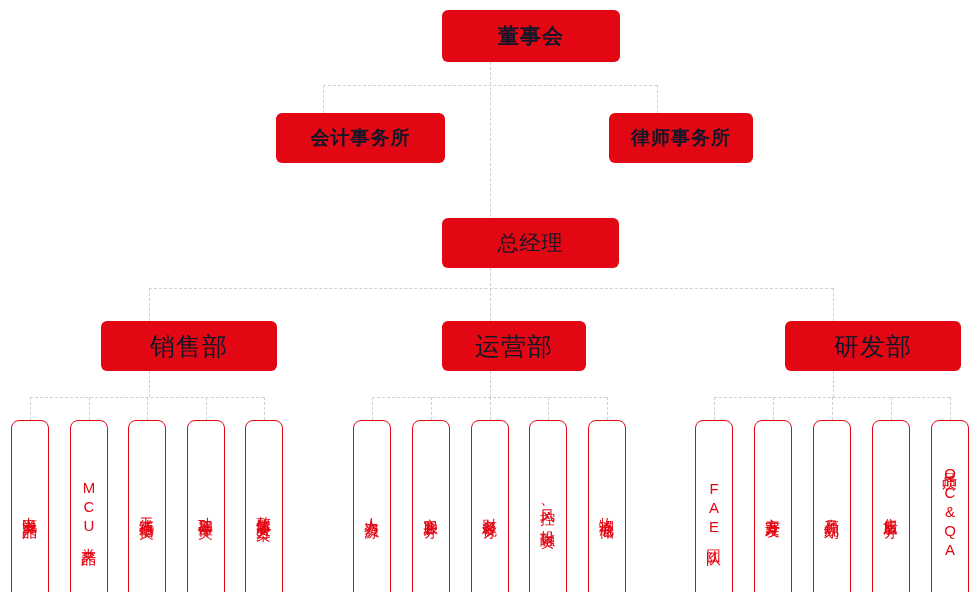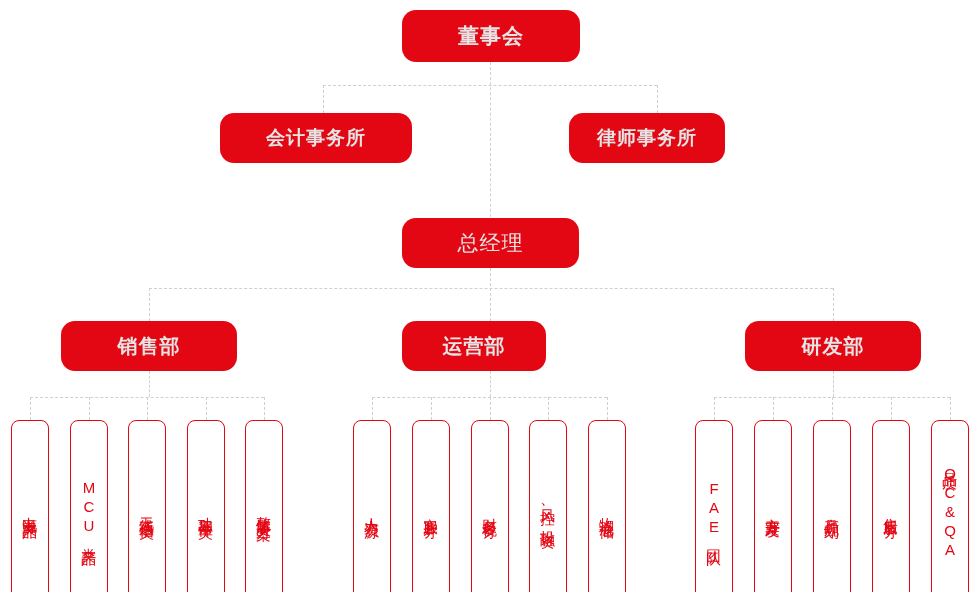--- a/index.html
+++ b/index.html
@@ -30,44 +30,45 @@
   }
   .conn-h {
     border-top: 1px dashed #d0d0d0;
     height: 0;
   }
 
   
   .node {
     position: absolute;
     background: #e30613;
-    border-radius: 14px;
-    color: #e5e5e5;
+    border-radius: 6px;
+    color: #0f172a;
     display: flex;
     align-items: center;
     justify-content: center;
     box-sizing: border-box;
     letter-spacing: 1px;
     white-space: nowrap;
+    margin-left: 40px;
   }
   .node-top {
     font-size: 21px;
     font-weight: bold;
   }
   .node-firm {
     font-size: 19px;
     font-weight: bold;
   }
   .node-gm {
     font-size: 21px;
     font-weight: normal;
   }
   .node-dept {
-    font-size: 20px;
-    font-weight: bold;
+    font-size: 25px;
+    font-weight: normal;
   }
 
   
   .leaf {
     position: absolute;
     width: 38px;
     height: 180px;
     border: 1px solid #e30613;
     border-radius: 8px;
     background: #ffffff;
@@ -123,22 +124,22 @@
   <div class="conn-v" style="left:833px; top:371px; height:26px;"></div>
   <div class="conn-h" style="left:714px; top:397px; width:236px;"></div>
   <div class="conn-v" style="left:714px; top:397px; height:23px;"></div>
   <div class="conn-v" style="left:773px; top:397px; height:23px;"></div>
   <div class="conn-v" style="left:832px; top:397px; height:23px;"></div>
   <div class="conn-v" style="left:891px; top:397px; height:23px;"></div>
   <div class="conn-v" style="left:950px; top:397px; height:23px;"></div>
 
   <div class="node node-top" style="left:402px; top:10px; width:178px; height:52px;">董事会</div>
 
-  <div class="node node-firm" style="left:220px; top:113px; width:192px; height:50px;">会计事务所</div>
-  <div class="node node-firm" style="left:569px; top:113px; width:156px; height:50px;">律师事务所</div>
+  <div class="node node-firm" style="left:236px; top:113px; width:169px; height:50px;">会计事务所</div>
+  <div class="node node-firm" style="left:569px; top:113px; width:144px; height:50px;">律师事务所</div>
 
   <div class="node node-gm" style="left:402px; top:218px; width:177px; height:50px;">总经理</div>
 
   <div class="node node-dept" style="left:61px; top:321px; width:176px; height:50px;">销售部</div>
   <div class="node node-dept" style="left:402px; top:321px; width:144px; height:50px;">运营部</div>
   <div class="node node-dept" style="left:745px; top:321px; width:176px; height:50px;">研发部</div>
 
   <div class="leaf" style="left:11px; top:420px;">
     <span class="leaf-text">电源类产品</span>
   </div>

